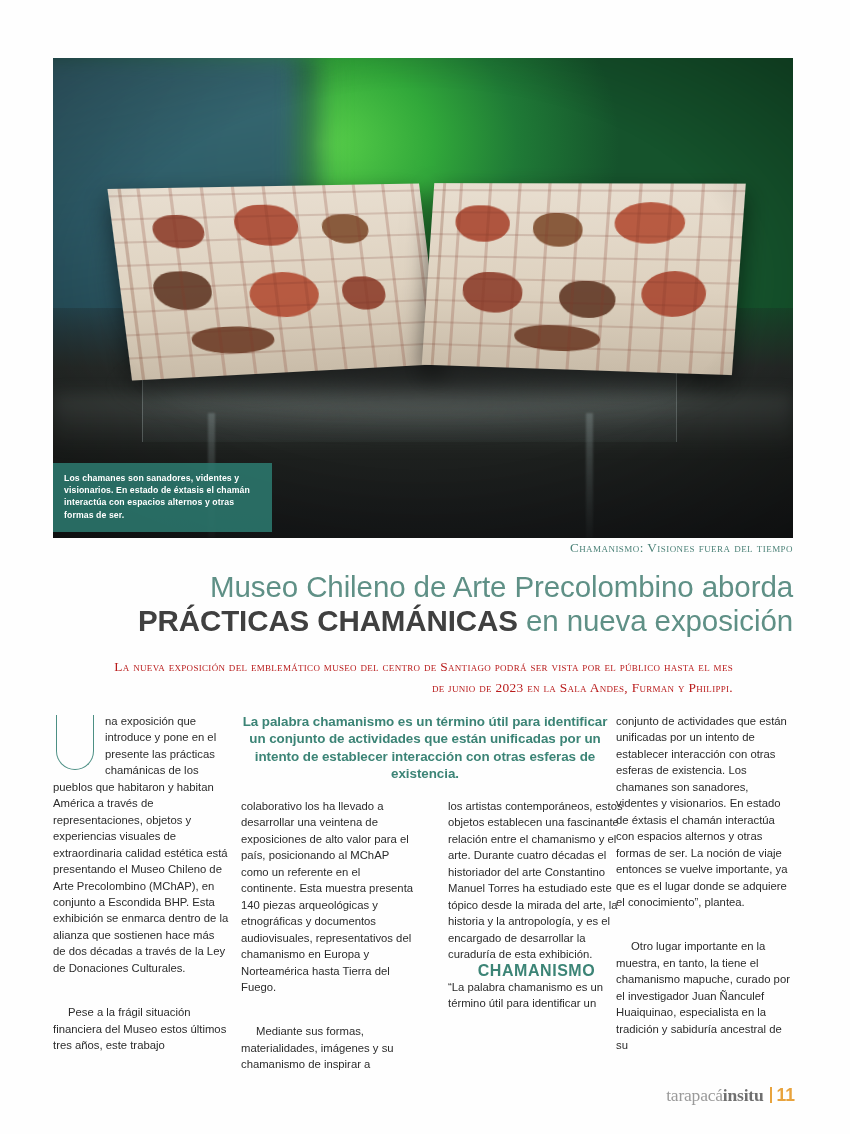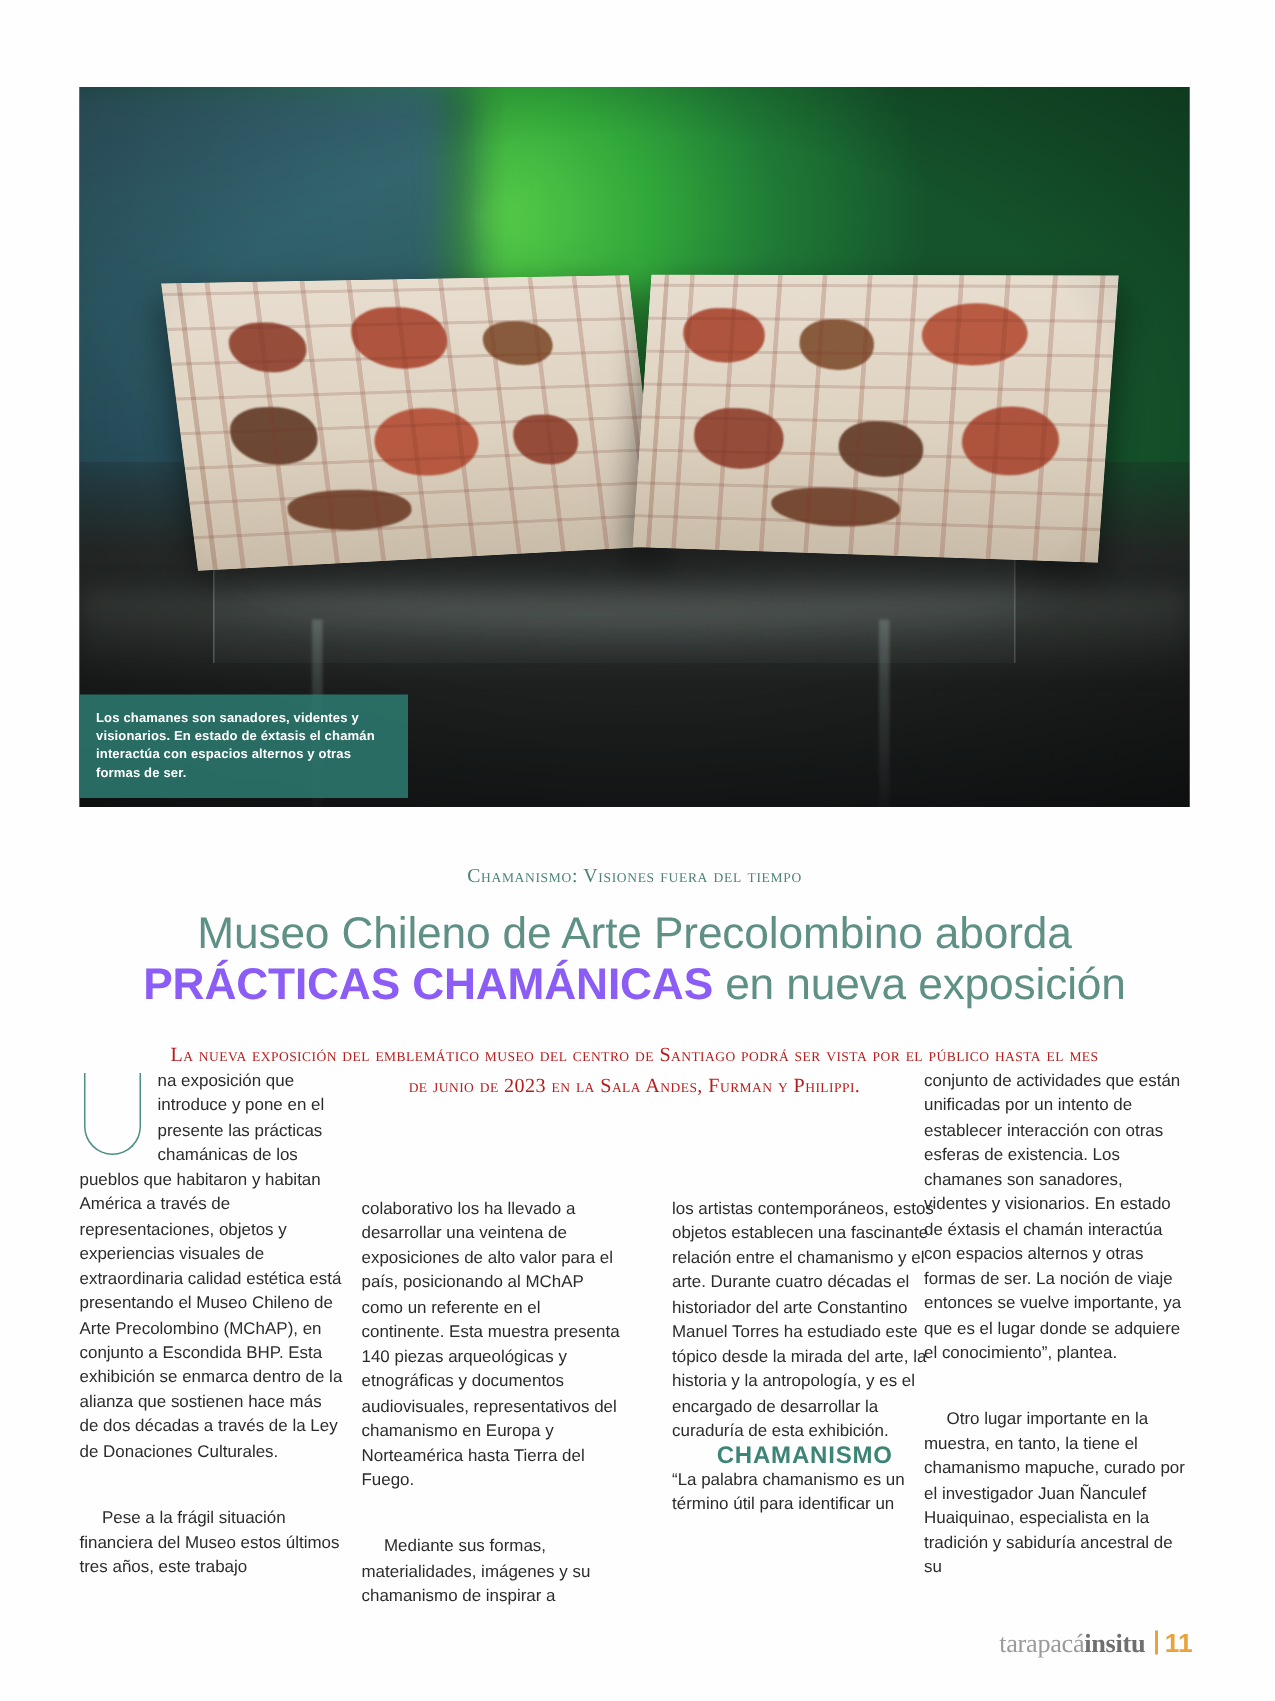--- a/index.html
+++ b/index.html
@@ -186,44 +186,44 @@
     font-weight: bold;
     font-size: 8.7px;
     line-height: 12.2px;
     letter-spacing: .1px;
   }
 
   
   .head-block {
     position: absolute;
     left: 53px;
-    top: 576px;
+    top: 540px;
     width: 740px;
-    text-align: center;
+    text-align: right;
   }
   .kicker {
     font-family: "Liberation Serif", serif;
     font-variant: small-caps;
     font-size: 13.2px;
     letter-spacing: .45px;
     color: #4c8278;
     margin: 0 0 14px 0;
   }
   .headline {
     font-family: "Liberation Sans", sans-serif;
     font-weight: normal;
     font-size: 29.5px;
     line-height: 34px;
     color: #5f9086;
     margin: 0;
     letter-spacing: -0.1px;
   }
   .headline .strong {
     font-weight: bold;
-    color: #8b5cf6;
+    color: #404040;
   }
   .standfirst {
     font-family: "Liberation Serif", serif;
     font-variant: small-caps;
     font-size: 13.4px;
     line-height: 21px;
     letter-spacing: .3px;
     color: #b91c1c;
     margin: 18px auto 0 auto;
     width: 620px;
@@ -388,20 +388,21 @@
 
     <h1 class="headline">
       <span>Museo Chileno de Arte Precolombino aborda</span><br>
       <span class="strong">PRÁCTICAS CHAMÁNICAS</span><span> en nueva exposición</span>
     </h1>
 
     <p class="standfirst">La nueva exposición del emblemático museo del centro de Santiago podrá ser vista por el público hasta el mes de junio de 2023 en la Sala Andes, Furman y Philippi.</p>
 
   </div>
 
+  <div class="pullquote">La palabra chamanismo es un término útil para identificar un conjunto de actividades que están unificadas por un intento de establecer interacción con otras esferas de existencia.</div>
 
   <div class="col" id="col1">
     <span class="dropcap-u"></span>
     <p>na exposición que introduce y pone en el presente las prácticas chamánicas de los pueblos que habitaron y habitan América a través de representaciones, objetos y experiencias visuales de extraordinaria calidad estética está presentando el Museo Chileno de Arte Precolombino (MChAP), en conjunto a Escondida BHP. Esta exhibición se enmarca dentro de la alianza que sostienen hace más de dos décadas a través de la Ley de Donaciones Culturales.</p>
     <p class="ind">Pese a la frágil situación financiera del Museo estos últimos tres años, este trabajo</p>
   </div>
 
   <div class="col" id="col2">
     <p>colaborativo los ha llevado a desarrollar una veintena de exposiciones de alto valor para el país, posicionando al MChAP como un referente en el continente. Esta muestra presenta 140 piezas arqueológicas y etnográficas y documentos audiovisuales, representativos del chamanismo en Europa y Norteamérica hasta Tierra del Fuego.</p>
     <p class="ind">Mediante sus formas, materialidades, imágenes y su chamanismo de inspirar a</p>

